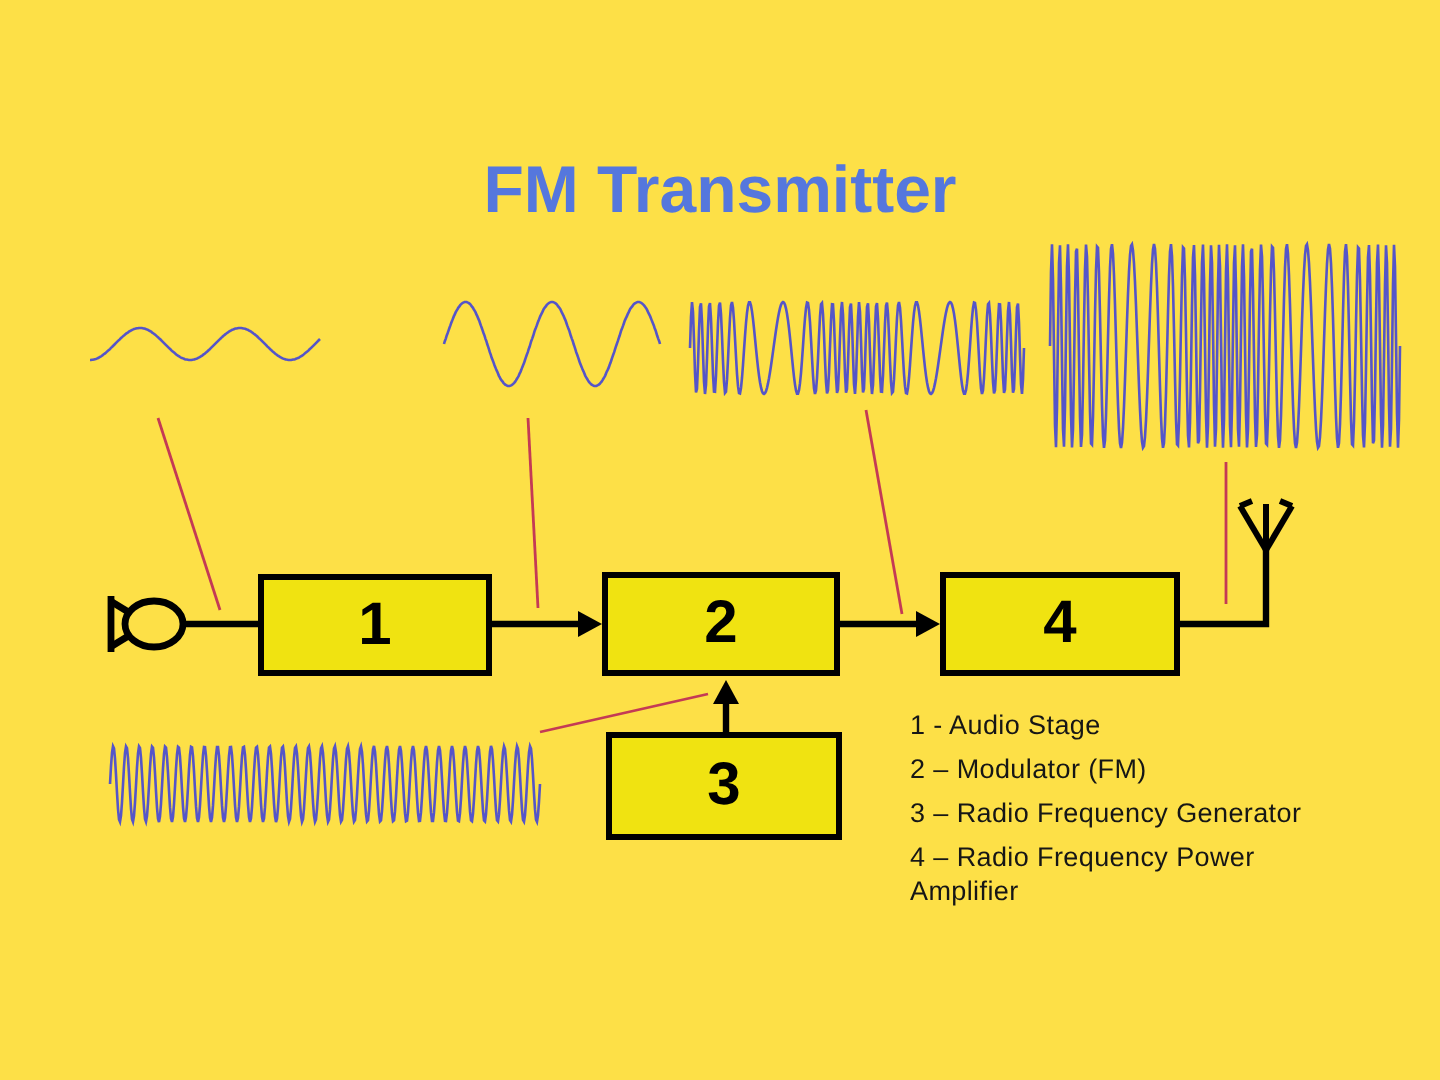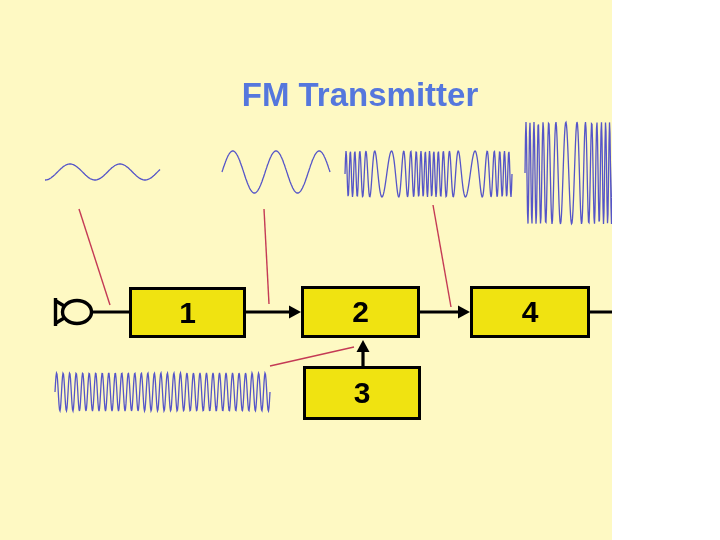--- a/index.html
+++ b/index.html
@@ -1,17 +1,17 @@
 <!DOCTYPE html>
 <html><head>
 <meta charset="utf-8">
 <style>
   html,body{margin:0;padding:0;background:#fff;}
   .slide{
-    position:relative;width:612px;height:540px;background:#fef9c3;
+    position:relative;width:720px;height:540px;background:#fde047;
     overflow:hidden;font-family:"Liberation Sans",sans-serif;
   }
   .title{
     position:absolute;top:76px;left:0;width:720px;text-align:center;
     font-size:33px;font-weight:bold;letter-spacing:0px;margin:0;
   }
   svg.diagram{position:absolute;left:0;top:0;width:720px;height:540px;}
   .block{
     position:absolute;box-sizing:border-box;border:3px solid #000;
     display:flex;align-items:center;justify-content:center;
@@ -84,14 +84,20 @@
   <div class="block block-2" style="background: rgb(240, 227, 17);">
     <span>2</span>
   </div>
   <div class="block block-3" style="background: rgb(240, 227, 17);">
     <span>3</span>
   </div>
   <div class="block block-4" style="background: rgb(240, 227, 17);">
     <span>4</span>
   </div>
 
+  <div class="legend">
+    <div class="legend-item">1 - Audio Stage</div>
+    <div class="legend-item">2 – Modulator (FM)</div>
+    <div class="legend-item">3 – Radio Frequency Generator</div>
+    <div class="legend-item">4 – Radio Frequency Power Amplifier</div>
+  </div>
 
 </div>
 
 </body></html>

